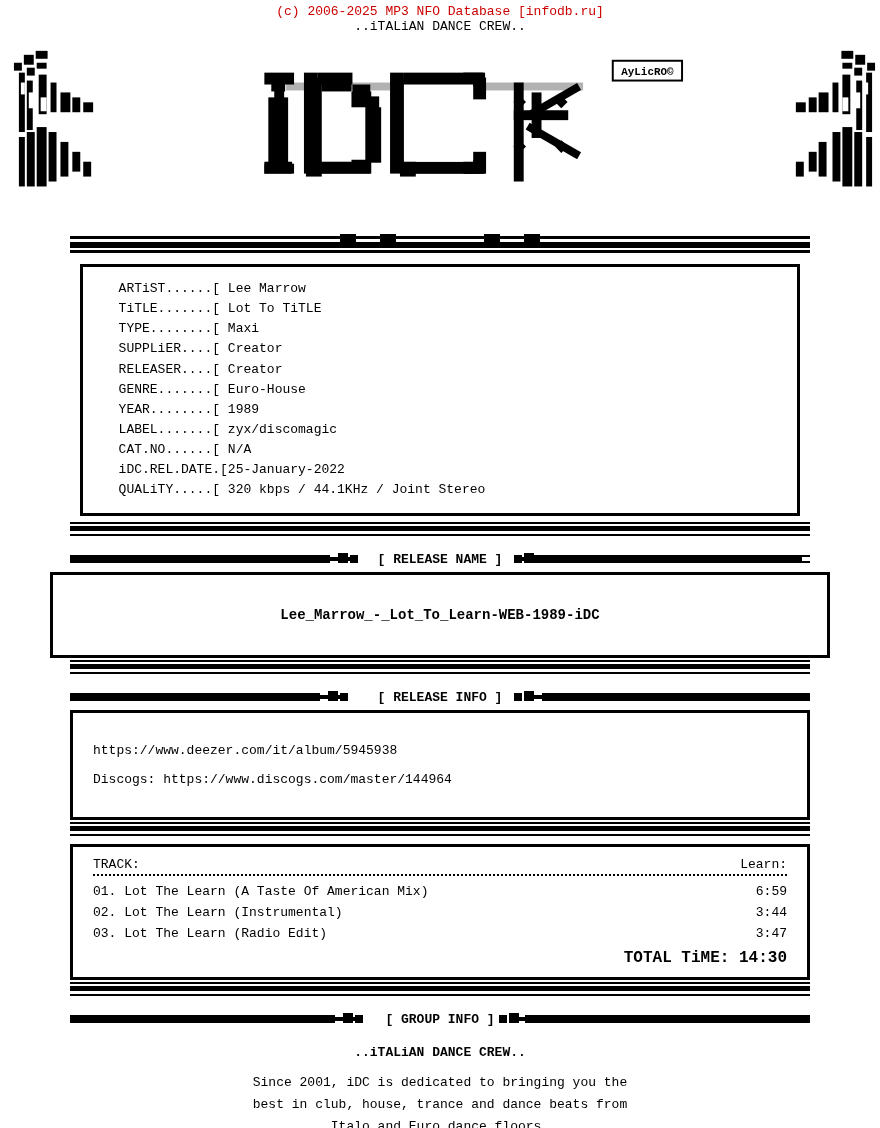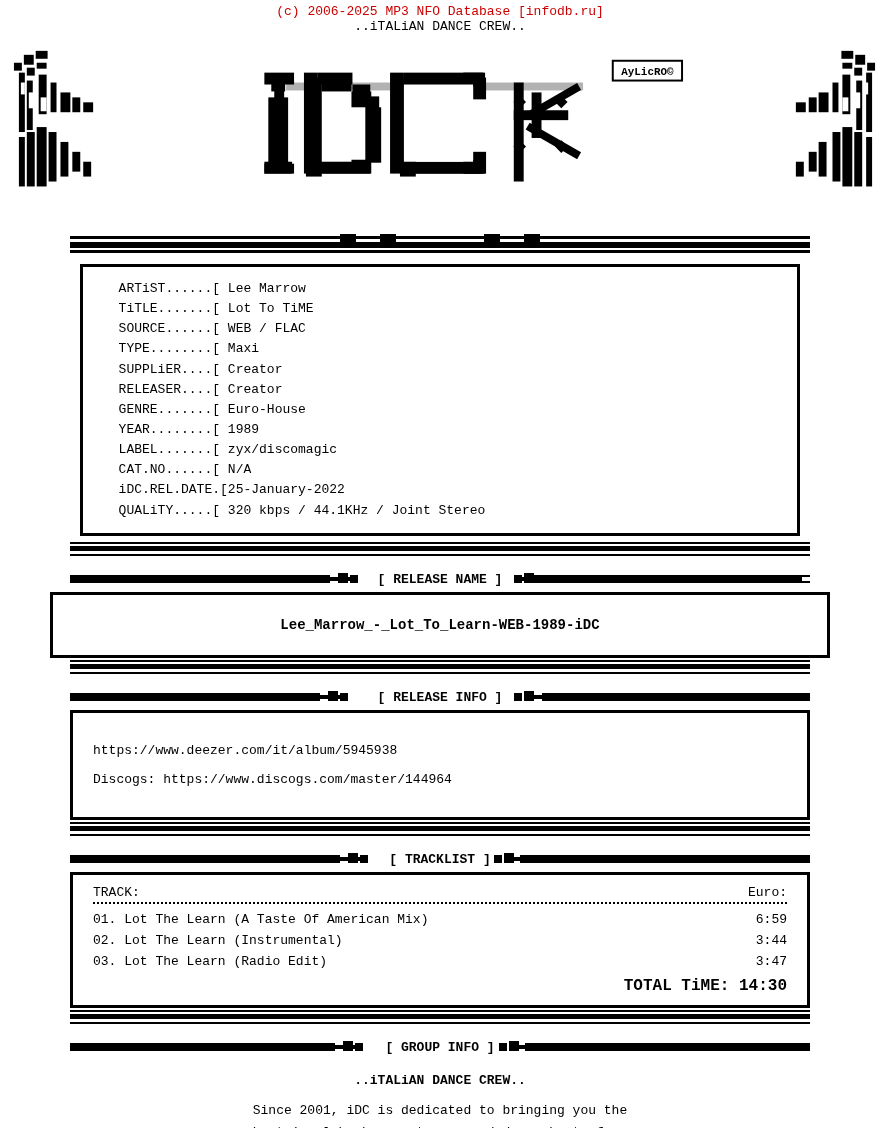--- a/index.html
+++ b/index.html
@@ -248,22 +248,21 @@
 
       <rect x="270" y="0" width="16" height="8" fill="#000"></rect>
       <rect x="310" y="0" width="16" height="8" fill="#000"></rect>
       <rect x="414" y="0" width="16" height="8" fill="#000"></rect>
       <rect x="454" y="0" width="16" height="8" fill="#000"></rect>
     </svg>
   </div>
 
   <div class="bordered-box">
     <div class="info-line">  <span>ARTiST......[</span> <span>Lee Marrow</span></div>
-    <div class="info-line">  <span>TiTLE.......[</span> <span>Lot To TiME</span></div>
-    <div class="info-line">  <span>SOURCE......[</span> <span>WEB / FLAC</span></div>
+    <div class="info-line">  <span>TiTLE.......[</span> <span>Lot To TiTLE</span></div>
     <div class="info-line">  <span>TYPE........[</span> <span>Maxi</span></div>
     <div class="info-line">  <span>SUPPLiER....[</span> <span>Creator</span></div>
     <div class="info-line">  <span>RELEASER....[</span> <span>Creator</span></div>
     <div class="info-line">  <span>GENRE.......[</span> <span>Euro-House</span></div>
     <div class="info-line">  <span>YEAR........[</span> <span>1989</span></div>
     <div class="info-line">  <span>LABEL.......[</span> <span>zyx/discomagic</span></div>
     <div class="info-line">  <span>CAT.NO......[</span> <span>N/A</span></div>
     <div class="info-line">  <span>iDC.REL.DATE.[</span><span>25-January-2022</span></div>
     <div class="info-line">  <span>QUALiTY.....[</span> <span>320 kbps / 44.1KHz / Joint Stereo</span></div>
   </div>
@@ -286,21 +285,21 @@
       <rect x="280" y="7" width="8" height="8" fill="#000"></rect>
       <text x="370" y="15" text-anchor="middle" font-family="Courier New" font-size="13" font-weight="bold" fill="#000">[ RELEASE NAME ]</text>
       <rect x="452" y="9" width="280" height="4" fill="#000"></rect>
       <rect x="462" y="7" width="278" height="2" fill="#000"></rect>
       <rect x="462" y="13" width="278" height="2" fill="#000"></rect>
       <rect x="454" y="5" width="10" height="10" fill="#000"></rect>
       <rect x="444" y="7" width="8" height="8" fill="#000"></rect>
     </svg>
   </div>
 
-  <div style="margin: 2px 50px; border: 3px solid #000; padding: 16px 20px;">
+  <div style="margin: 2px 50px; border: 3px solid #000; padding: 26px 20px;">
     <div class="release-name-text">Lee_Marrow_-_Lot_To_Learn-WEB-1989-iDC</div>
   </div>
 
   <div style="margin: 2px 70px;">
     <svg width="740" height="16" viewBox="0 0 740 16" xmlns="http://www.w3.org/2000/svg">
       <rect x="0" y="4" width="740" height="5" fill="#000"></rect>
       <rect x="0" y="0" width="740" height="2" fill="#000"></rect>
       <rect x="0" y="12" width="740" height="2" fill="#000"></rect>
     </svg>
   </div>
@@ -330,40 +329,25 @@
   </div>
 
   <div style="margin: 2px 70px;">
     <svg width="740" height="16" viewBox="0 0 740 16" xmlns="http://www.w3.org/2000/svg">
       <rect x="0" y="4" width="740" height="5" fill="#000"></rect>
       <rect x="0" y="0" width="740" height="2" fill="#000"></rect>
       <rect x="0" y="12" width="740" height="2" fill="#000"></rect>
     </svg>
   </div>
 
-  <div style="display:flex;align-items:center;margin:6px 70px 4px 70px;">
-    <svg width="740" height="20" viewBox="0 0 740 20" xmlns="http://www.w3.org/2000/svg">
-      <rect x="0" y="9" width="290" height="4" fill="#000"></rect>
-      <rect x="0" y="7" width="270" height="2" fill="#000"></rect>
-      <rect x="0" y="13" width="270" height="2" fill="#000"></rect>
-      <rect x="278" y="5" width="10" height="10" fill="#000"></rect>
-      <rect x="290" y="7" width="8" height="8" fill="#000"></rect>
-      <text x="370" y="15" text-anchor="middle" font-family="Courier New" font-size="13" font-weight="bold" fill="#000">[ TRACKLIST ]</text>
-      <rect x="442" y="9" width="298" height="4" fill="#000"></rect>
-      <rect x="450" y="7" width="290" height="2" fill="#000"></rect>
-      <rect x="450" y="13" width="290" height="2" fill="#000"></rect>
-      <rect x="434" y="5" width="10" height="10" fill="#000"></rect>
-      <rect x="424" y="7" width="8" height="8" fill="#000"></rect>
-    </svg>
-  </div>
 
   <div style="margin: 2px 70px; border: 3px solid #000; padding: 10px 20px;">
     <div class="tracklist-header">
       <span>TRACK:</span>
-      <span>Euro:</span>
+      <span>Learn:</span>
     </div>
     <div style="border-bottom: 2px dotted #000; margin-bottom: 6px;"></div>
     <div class="track-row">
       <span>01. Lot The Learn (A Taste Of American Mix)</span>
       <span>6:59</span>
     </div>
     <div class="track-row">
       <span>02. Lot The Learn (Instrumental)</span>
       <span>3:44</span>
     </div>

